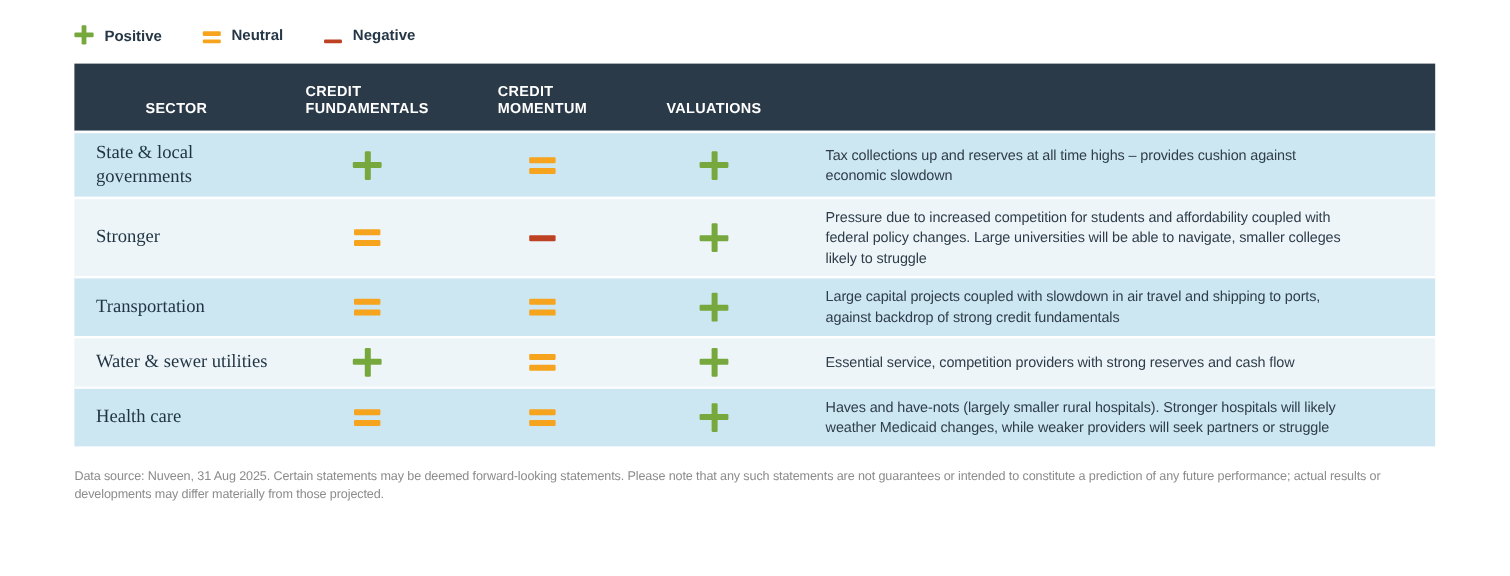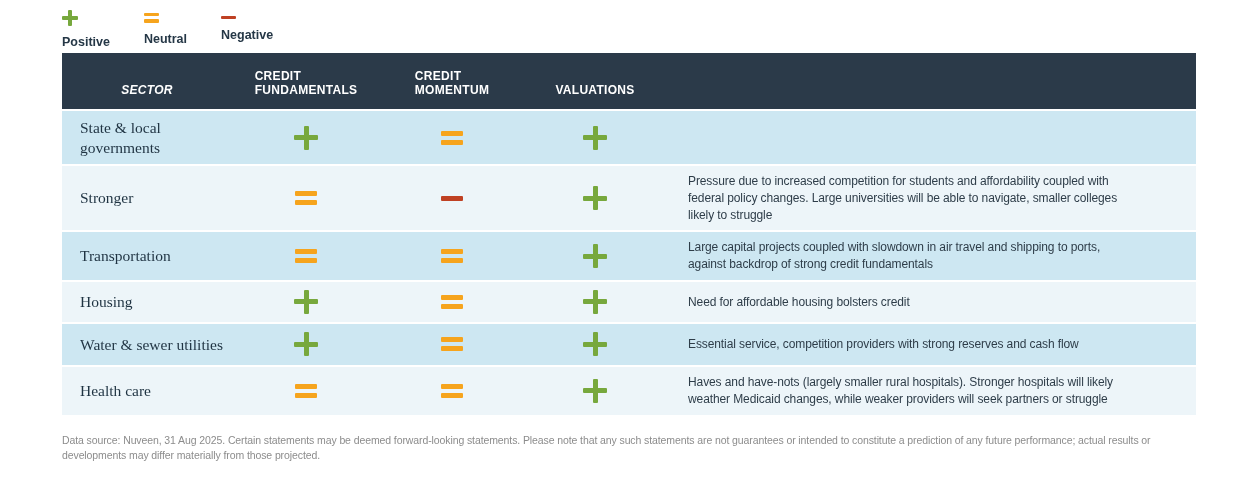--- a/index.html
+++ b/index.html
@@ -21,21 +21,21 @@
   .page{padding:2px 0 0 62px;width:1258px;}
 
   .fig-title{
     font-family:"Liberation Serif",serif;
     font-weight:bold;font-size:21px;color:var(--navy);
     letter-spacing:0.2px;
   }
 
   
   .legend{display:flex;align-items:center;gap:34px;margin-top:17px;height:20px;}
-  .legend-item{display:flex;align-items:flex-start;gap:9px;flex-direction:column;}
+  .legend-item{display:flex;align-items:flex-end;gap:9px;}
   .legend-label{font-size:12.5px;font-weight:bold;color:var(--navy);}
 
   
   .sym{display:inline-block;position:relative;}
   .sym::before,.sym::after{content:'';position:absolute;border-radius:1px;}
   
   .sym.lg.positive{width:24px;height:24px;}
   .sym.lg.positive::before{left:0;top:9.5px;width:24px;height:5px;background:var(--green);}
   .sym.lg.positive::after{left:9.5px;top:0;width:5px;height:24px;background:var(--green);}
   .sym.lg.neutral{width:22px;height:14px;}
@@ -58,21 +58,21 @@
   .t-header{
     display:grid;grid-template-columns:170px 148px 144px 142px 530px;
     background:var(--header-bg);height:56px;
     align-items:end;
   }
   .h-cell{
     color:#ffffff;font-size:12px;font-weight:bold;letter-spacing:0.3px;
     padding-bottom:12px;line-height:1.18;white-space:pre-line;margin-top:16px;
   }
   .h-cell.center{justify-self:center;text-align:left;}
-  .h-cell.sector-h{justify-self:center;font-style:italic;}
+  .h-cell.sector-h{justify-self:center;}
   .h-cell.takeaway-h{padding-left:22px;}
 
   .t-row{
     display:grid;grid-template-columns:170px 148px 144px 142px 530px;
     align-items:center;border-top:2px solid #ffffff;
   }
   .t-row:nth-child(odd){background:var(--row-blue);}
   .t-row:nth-child(even){background:var(--row-light);}
   .t-row:nth-child(1){min-height:55px;}
   .t-row:nth-child(2){min-height:64px;}
@@ -133,20 +133,22 @@
 governments</div>
     <div class="sym-cell">
             <span class="sym lg positive"></span>
           </div>
     <div class="sym-cell">
             <span class="sym lg neutral"></span>
           </div>
     <div class="sym-cell">
             <span class="sym lg positive"></span>
           </div>
+    <div class="takeaway-cell">Tax collections up and reserves at all time highs – provides cushion against
+economic slowdown</div>
   </div>
 
   <div class="t-row">
     <div class="sector-cell">Stronger</div>
     <div class="sym-cell">
             <span class="sym lg neutral"></span>
           </div>
     <div class="sym-cell">
             <span class="sym lg negative"></span>
           </div>
@@ -166,33 +168,20 @@
     <div class="sym-cell">
             <span class="sym lg neutral"></span>
           </div>
     <div class="sym-cell">
             <span class="sym lg positive"></span>
           </div>
     <div class="takeaway-cell">Large capital projects coupled with slowdown in air travel and shipping to ports,
 against backdrop of strong credit fundamentals</div>
   </div>
 
-  <div class="t-row">
-    <div class="sector-cell">Housing</div>
-    <div class="sym-cell">
-            <span class="sym lg positive"></span>
-          </div>
-    <div class="sym-cell">
-            <span class="sym lg neutral"></span>
-          </div>
-    <div class="sym-cell">
-            <span class="sym lg positive"></span>
-          </div>
-    <div class="takeaway-cell">Need for affordable housing bolsters credit</div>
-  </div>
 
   <div class="t-row">
     <div class="sector-cell">Water &amp; sewer utilities</div>
     <div class="sym-cell">
             <span class="sym lg positive"></span>
           </div>
     <div class="sym-cell">
             <span class="sym lg neutral"></span>
           </div>
     <div class="sym-cell">

